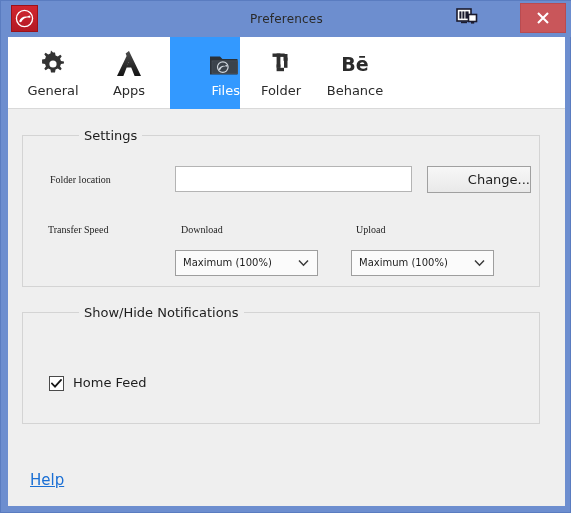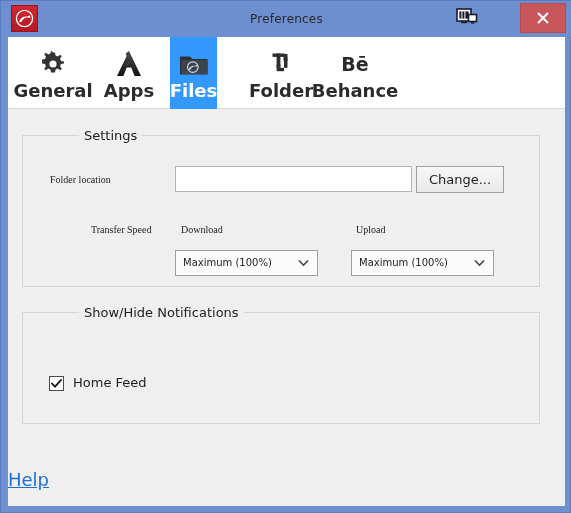--- a/index.html
+++ b/index.html
@@ -104,33 +104,32 @@
     box-sizing: border-box;
   }
   .tab .tab-icon {
     height: 30px;
     display: flex;
     align-items: center;
     justify-content: center;
     margin-bottom: 4px;
   }
   .tab .tab-label {
-    font-size: 18px;
+    font-size: 13px;
     font-family: "DejaVu Sans", sans-serif;
     line-height: 15px;
-    font-weight: bold;
   }
   .tab.selected {
     background: #3399ff;
   }
   .tab.selected .tab-label { color: #ffffff; }
 
   .tab-general  { left: 6px;   width: 78px; }
   .tab-apps     { left: 86px;  width: 70px; }
-  .tab-files    { left: 162px; width: 47px; }
+  .tab-files    { left: 162px; width: 70px; align-items: flex-end; }
   .tab-fonts    { left: 238px; width: 70px; }
   .tab-behance  { left: 308px; width: 78px; }
 
   
   .content {
     position: absolute;
     left: 7px; top: 108px;
     width: 557px;
     height: 397px;
     background: #efefef;
@@ -165,21 +164,21 @@
   .field-label {
     position: absolute;
     font-size: 10px;
     color: #1d1d1d;
     font-family: Liberation Serif, serif;
     line-height: 16px;
     white-space: nowrap;
   }
 
   .lbl-folder   { left: 27px; top: 36px; }
-  .lbl-transfer { left: 25px; top: 86px; margin-left: 43px; }
+  .lbl-transfer { left: 25px; top: 86px; }
   .lbl-download { left: 158px; top: 86px; }
   .lbl-upload   { left: 333px; top: 86px; }
 
   .text-input {
     position: absolute;
     left: 152px; top: 30px;
     width: 237px; height: 26px;
     background: #ffffff;
     border: 1px solid #b4b4b4;
     box-sizing: border-box;
@@ -195,21 +194,21 @@
     background: #f0f0f0;
     background: linear-gradient(180deg,#f7f7f7 0%,#e9e9e9 100%);
     border: 1px solid #a0a0a0;
     box-sizing: border-box;
     font-family: "DejaVu Sans", sans-serif;
     font-size: 13px;
     color: #1d1d1d;
     cursor: pointer;
     text-align: center;
   }
-  #btn-change { left: 393px; top: 30px; width: 88px; height: 27px; line-height: 25px; }
+  #btn-change { left: 404px; top: 30px; width: 104px; height: 27px; line-height: 25px; text-align: right; }
 
   .dropdown {
     position: absolute;
     height: 26px;
     background: #fbfbfb;
     border: 1px solid #9e9e9e;
     box-sizing: border-box;
     cursor: pointer;
   }
   .dropdown .dd-value {
@@ -255,22 +254,22 @@
     font-family: "DejaVu Sans", sans-serif;
     line-height: 16px;
     white-space: nowrap;
   }
   #chk-os   { left: 26px; top: 33px; }
   #chk-home { left: 26px; top: 62px; }
 
   
   .help-link {
     position: absolute;
-    left: 0; top: 363px;
-    font-size: 18px;
+    left: 22px; top: 363px;
+    font-size: 15px;
     font-family: "DejaVu Sans", sans-serif;
     color: #1a6fd4;
     text-decoration: underline;
     cursor: pointer;
     line-height: 16px;
   }
 </style>
 </head>
 <body>
 

